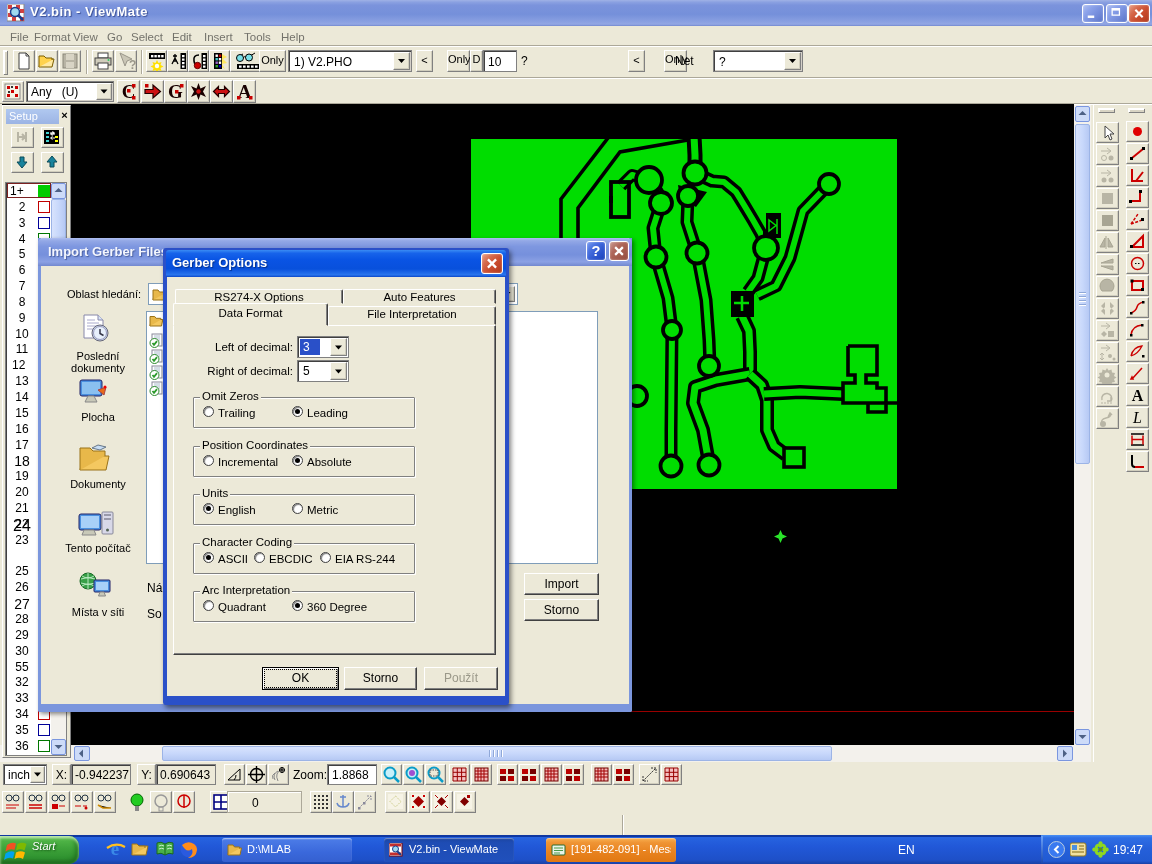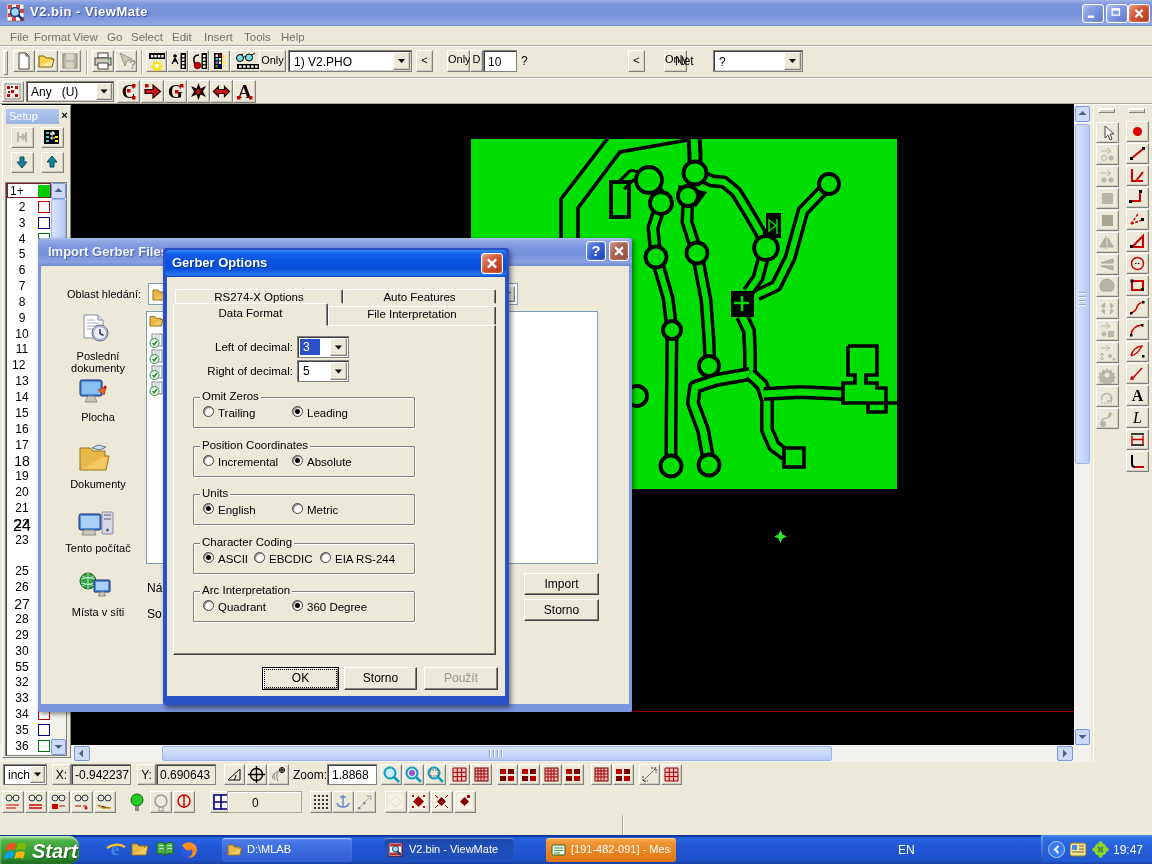--- a/index.html
+++ b/index.html
@@ -960,21 +960,21 @@
 <div class="a" style="left:0;top:835px;width:1152px;height:2px;background:#0f37a0"></div>
 <div class="a" style="left:0;top:836px;width:79px;height:28px;border-radius:0 10px 10px 0;background:linear-gradient(180deg,#8fd27f 0%,#51b648 12%,#3da239 45%,#2f9230 80%,#256d24 100%);box-shadow:inset 0 2px 3px #c0eab0, inset -3px -2px 5px #1e6e1e">
 <svg width="26" height="26" style="position:absolute;left:4px;top:1px" viewBox="0 0 26 26">
       <g>
         <path d="M3 8 q5 -3.5 9 -1.5 l-1.5 6.5 q-4 -2 -9 1.5 z" fill="#f25022"></path>
         <path d="M13.5 7 q5 -2.5 9 0 l-2 6.5 q-4 -2.5 -8.5 0 z" fill="#7eb900"></path>
         <path d="M1.5 16.5 q5 -3.5 9 -1.5 l-1.5 6.5 q-4 -2 -9 1.5 z" fill="#00a3ee"></path>
         <path d="M12 15.5 q5 -2.5 9 0 l-2 6.5 q-4 -2.5 -8.5 0 z" fill="#ffb801"></path>
       </g>
     </svg>
-<div style="position:absolute;left:32px;top:4px;color:#fff;font-size:20px;font-weight:bold;font-style:italic;text-shadow:1px 1px 2px #155515">Start</div>
+<div style="position:absolute;left:32px;top:4px;color:#fff;font-size:11px;font-weight:normal;font-style:italic;text-shadow:1px 1px 2px #155515">Start</div>
   </div>
 <div class="a" style="left:106px;top:839px;width:20px;height:20px">
     <svg width="20" height="20">
       <text x="9" y="16" text-anchor="middle" font-size="19" font-weight="bold" fill="#3a8ae8" font-family="Liberation Serif">e</text>
       <path d="M1 9 q9 -6 18 -1" stroke="#ffc020" stroke-width="2.2" fill="none"></path>
     </svg>
   </div>
 <div class="a" style="left:131px;top:840px;width:20px;height:18px">
     <svg width="20" height="18">
       <path d="M1 15 L3 6 h14 l-2 9 z" fill="#f4c860" stroke="#9a7218"></path>

